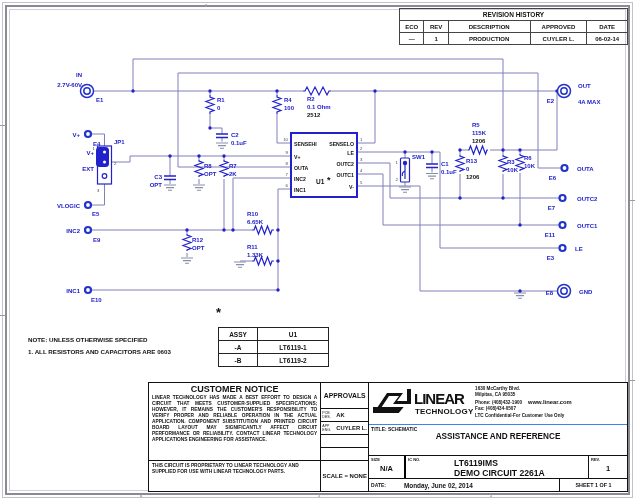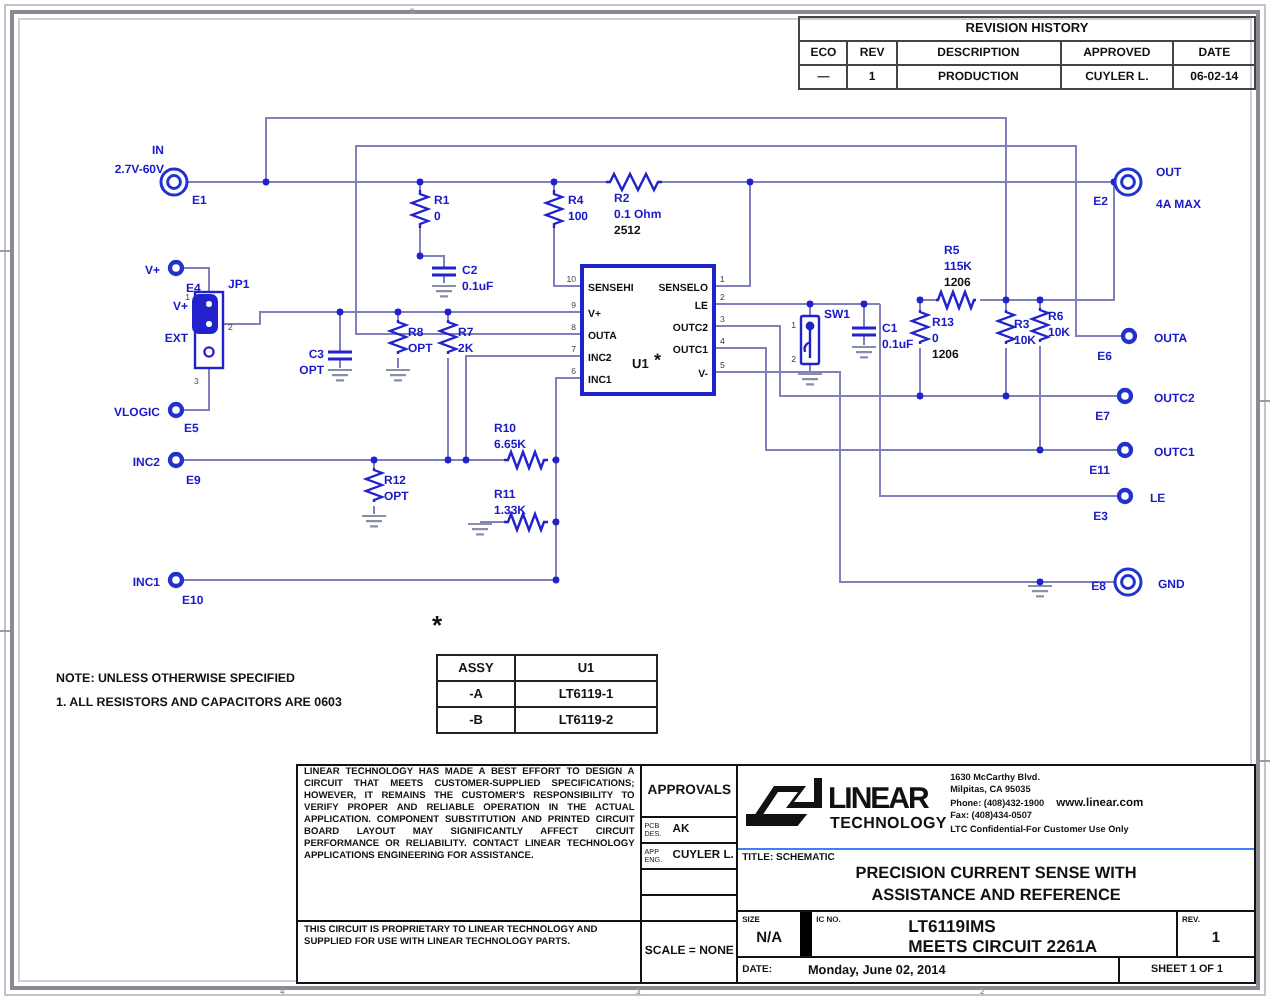--- a/index.html
+++ b/index.html
@@ -57,21 +57,21 @@
   .colR .logorow{height:42px;border-bottom:1px solid #3b82f6;box-sizing:border-box;position:relative;}
   .addr{position:absolute;left:106px;top:3px;font-size:4.6px;font-weight:bold;line-height:6.4px;white-space:nowrap;}
   .addr .web{font-size:5.8px;margin-left:6px;}
   .logo{position:absolute;left:4px;top:4px;}
   .colR .titlerow{height:31px;border-bottom:1px solid #111;box-sizing:border-box;position:relative;}
   .titlerow .tl{position:absolute;left:2px;top:1px;font-size:5px;font-weight:bold;}
   .titlerow .big{margin-top:6px;text-align:center;font-size:8.2px;font-weight:bold;line-height:11px;}
   .colR .sizerow{height:23px;border-bottom:1px solid #111;box-sizing:border-box;display:flex;}
   .sizerow .cell{position:relative;box-sizing:border-box;}
   .sizerow .lab{position:absolute;left:2px;top:1px;font-size:4px;font-weight:bold;}
-  .sizerow .szc{width:37px;border-right:6px solid #000000;}
+  .sizerow .szc{width:37px;border-right:2px solid #000000;}
   .sizerow .szv{position:absolute;left:0;right:0;top:8px;text-align:center;font-size:7.5px;font-weight:bold;}
   .sizerow .icc{flex:1;border-right:1px solid #111;}
   .icc .ics{position:absolute;left:48px;top:2px;font-size:8.6px;font-weight:bold;line-height:10px;}
   .sizerow .revc{width:38px;}
   .colR .daterow{flex:1;display:flex;box-sizing:border-box;}
   .daterow .dl{font-size:5px;font-weight:bold;padding:3px 2px 0 2px;}
   .daterow .dv{font-size:6.4px;font-weight:bold;padding:2.5px 0 0 16px;flex:1;}
   .daterow .sheet{width:68px;border-left:1px solid #111;box-sizing:border-box;text-align:center;
                   font-size:5.4px;font-weight:bold;padding-top:3px;}
 </style>
@@ -384,20 +384,21 @@
     <tr>
       <td>-B</td>
       <td>LT6119-2</td>
     </tr>
   </tbody>
     </table>
 
   <div class="tb">
     <div class="colL">
       <div class="notice">
+        <h3>CUSTOMER NOTICE</h3>
         <p>LINEAR TECHNOLOGY HAS MADE A BEST EFFORT TO DESIGN A CIRCUIT THAT MEETS CUSTOMER-SUPPLIED SPECIFICATIONS; HOWEVER, IT REMAINS THE CUSTOMER'S RESPONSIBILITY TO VERIFY PROPER AND RELIABLE OPERATION IN THE ACTUAL APPLICATION.  COMPONENT SUBSTITUTION AND PRINTED CIRCUIT BOARD LAYOUT MAY SIGNIFICANTLY AFFECT CIRCUIT PERFORMANCE OR RELIABILITY.  CONTACT LINEAR TECHNOLOGY APPLICATIONS ENGINEERING FOR ASSISTANCE.</p>
       </div>
       <div class="notice-foot">THIS CIRCUIT IS PROPRIETARY TO LINEAR TECHNOLOGY AND SUPPLIED FOR USE WITH LINEAR TECHNOLOGY PARTS.</div>
     </div>
 
     <div class="colM">
       <div class="apphead">APPROVALS</div>
       <div class="aprow">
         <span class="sl">PCB DES.</span>
         <span class="sv">AK</span>
@@ -425,34 +426,33 @@
           <div>
             <span>Phone: (408)432-1900</span><span class="web">www.linear.com</span>
           </div>
           <div>Fax: (408)434-0507</div>
           <div>LTC Confidential-For Customer Use Only</div>
         </div>
       </div>
       <div class="titlerow">
         <div class="tl">TITLE:  SCHEMATIC</div>
         <div class="big">
-          <div>PRECISION CURRENT SENSE WITH</div>
           <div>ASSISTANCE AND REFERENCE</div>
         </div>
       </div>
       <div class="sizerow">
         <div class="cell szc">
           <div class="lab">SIZE</div>
           <div class="szv">N/A</div>
         </div>
         <div class="cell icc">
           <div class="lab">IC NO.</div>
           <div class="ics">
             <div>LT6119IMS</div>
-            <div>MEETS CIRCUIT 2261A</div>
+            <div>DEMO CIRCUIT 2261A</div>
           </div>
         </div>
         <div class="cell revc">
           <div class="lab">REV.</div>
           <div class="szv">1</div>
         </div>
       </div>
       <div class="daterow">
         <div class="dl">DATE:</div>
         <div class="dv">Monday, June 02, 2014</div>

